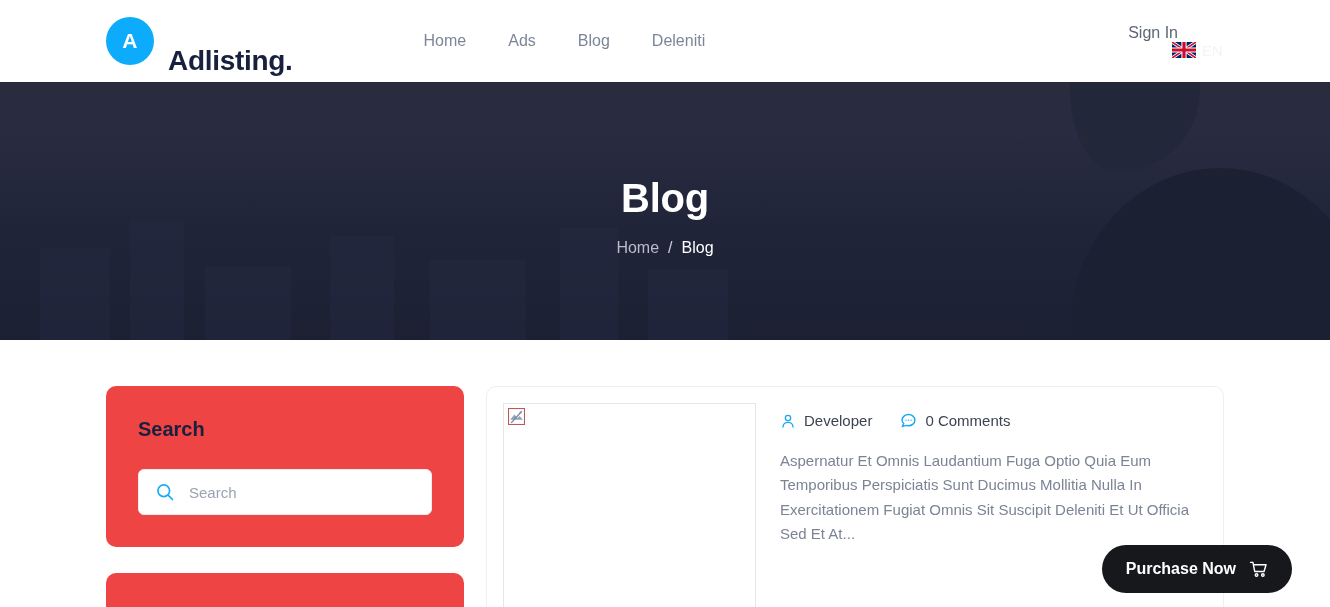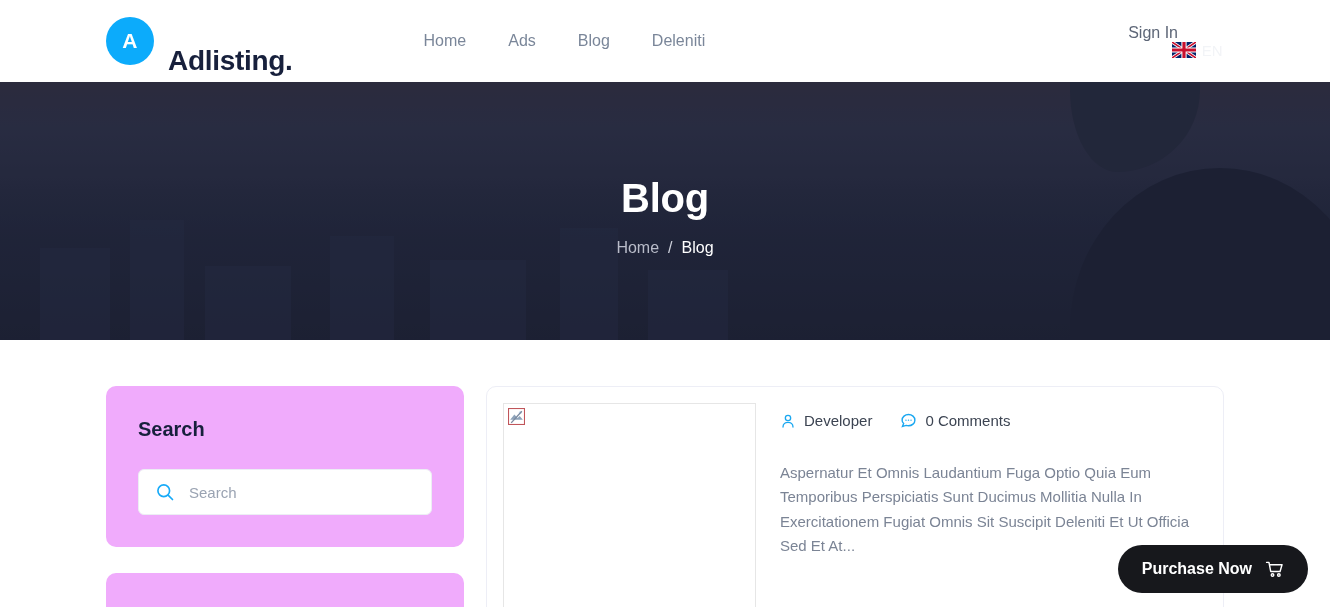--- a/index.html
+++ b/index.html
@@ -191,21 +191,21 @@
   
   .main {
     display: flex;
     gap: 0;
     padding: 46px 106px 0 106px;
     background: #ffffff;
   }
 
   .sidebar { width: 358px; flex: 0 0 358px; }
   .side-card {
-    background: #f0abfc;
+    background: #ef4444;
     border-radius: 10px;
     padding: 32px;
   }
   .side-card + .side-card { margin-top: 26px; }
   .side-title {
     font-size: 20px;
     font-weight: 700;
     color: #17203c;
     margin-bottom: 28px;
   }
@@ -252,21 +252,21 @@
   }
   .broken-img {
     position: absolute;
     left: 4px; top: 4px;
     width: 17px; height: 17px;
   }
   .post-body { flex: 1; padding-top: 9px; }
   .post-meta {
     display: flex;
     gap: 28px;
-    margin-bottom: 32px;
+    margin-bottom: 20px;
   }
   .meta-item {
     display: flex;
     align-items: center;
     gap: 8px;
     font-size: 15px;
     color: #3c4452;
     cursor: pointer;
   }
   .meta-item svg { flex: 0 0 auto; }
@@ -282,21 +282,21 @@
     font-size: 15px;
     line-height: 1.62;
     color: #7b8495;
     max-width: 420px;
     margin-bottom: 26px;
   }
 
   
   .purchase {
     position: fixed;
-    right: 22px;
+    right: 38px;
     bottom: 14px;
     background: #17181c;
     color: #ffffff;
     border: none;
     border-radius: 30px;
     height: 48px;
     padding: 0 24px;
     display: flex;
     align-items: center;
     gap: 13px;

